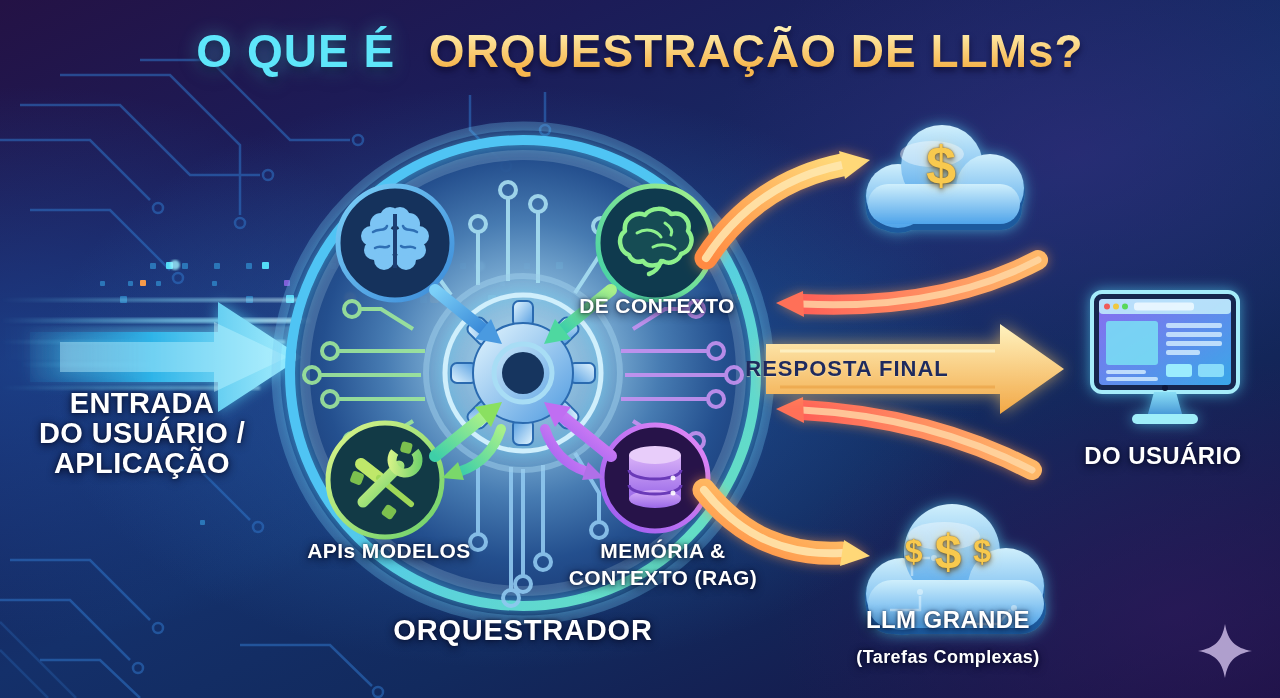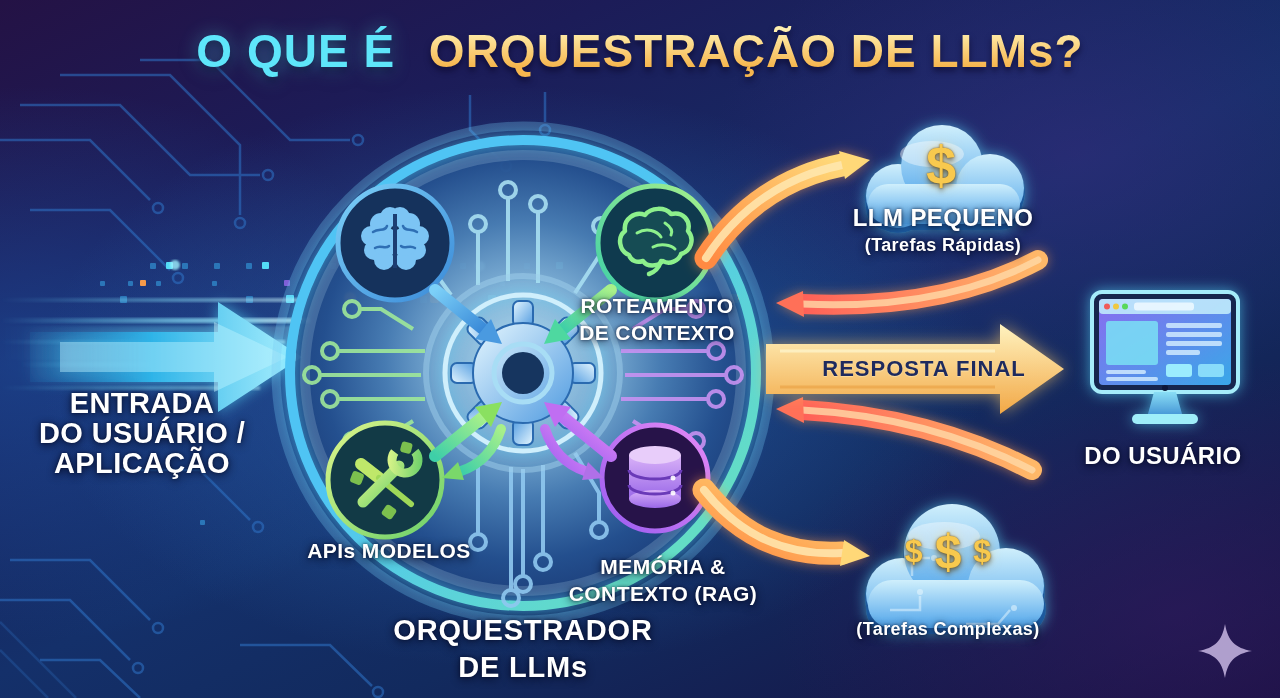--- a/index.html
+++ b/index.html
@@ -26,27 +26,27 @@
     filter:drop-shadow(0 4px 3px rgba(8,4,40,.65));
   }
   .title .part-cyan{color:#5ee6fa;text-shadow:0 0 18px rgba(94,230,250,.45);}
   .title .part-gold{
     background:linear-gradient(180deg,#ffefae 10%,#f6b64e 80%);
     -webkit-background-clip:text;background-clip:text;color:transparent;margin-left:20px;
   }
   .lbl-input{left:142px;top:388px;font-size:29px;line-height:30px;}
   .lbl-routing{left:657px;top:292px;font-size:21px;line-height:27px;}
   .lbl-tools{left:389px;top:537px;font-size:21px;line-height:27px;}
-  .lbl-memory{left:663px;top:537px;font-size:21px;line-height:27px;margin-top:16px;}
+  .lbl-memory{left:663px;top:537px;font-size:21px;line-height:27px;}
   .lbl-caption{left:523px;top:612px;font-size:29px;line-height:37px;letter-spacing:.8px;}
   .lbl-llm-small{left:943px;top:204px;font-size:24px;}
   .lbl-llm-small .sub{font-size:18px;font-weight:bold;margin-top:3px;}
   .lbl-llm-large{left:948px;top:606px;font-size:24px;}
   .lbl-llm-large .sub{font-size:18px;font-weight:bold;margin-top:13px;}
-  .lbl-response{left:924px;top:356px;font-size:22px;color:#1e2a5e;
+  .lbl-response{left:847px;top:356px;font-size:22px;color:#1e2a5e;
     text-shadow:0 1px 1px rgba(255,244,200,.5);letter-spacing:1px;}
   .lbl-ui{left:1163px;top:441px;font-size:24px;line-height:30px;}
   .dollar{
     position:absolute;transform:translateX(-50%);color:#f8c94e;font-weight:800;
     text-shadow:0 0 2px #7a5712,0 3px 5px rgba(50,30,0,.55),0 0 12px rgba(255,200,80,.5);
   }
   .dollar-small{left:941px;top:134px;font-size:54px;}
   .dollar-large{left:948px;top:524px;display:flex;align-items:center;gap:12px;}
   .dollar-large .d-side{font-size:32px;}
   .dollar-large .d-mid{font-size:48px;}
@@ -508,50 +508,45 @@
     <span class="part-gold">ORQUESTRAÇÃO DE LLMs?</span>
   </div>
 
   <div class="lbl lbl-input">
     <div>ENTRADA</div>
     <div>DO USUÁRIO /</div>
     <div>APLICAÇÃO</div>
   </div>
 
   <div class="lbl lbl-routing">
-    <div>ROTEAMENTO</div>
     <div>DE CONTEXTO</div>
   </div>
 
   <div class="lbl lbl-tools">
     <div>APIs MODELOS</div>
   </div>
 
   <div class="lbl lbl-memory">
     <div>MEMÓRIA &amp;</div>
     <div>CONTEXTO (RAG)</div>
   </div>
 
   <div class="lbl lbl-caption">
     <div>ORQUESTRADOR</div>
-    <div>DE LLMs</div>
   </div>
 
   <div class="dollar dollar-small">$</div>
-  <div class="lbl lbl-llm-small">
-    <div>LLM PEQUENO</div>
-    <div class="sub">(Tarefas Rápidas)</div>
-  </div>
 
   <div class="dollar dollar-large">
     <span class="d-side">$</span>
     <span class="d-mid">$</span>
     <span class="d-side">$</span>
   </div>
   <div class="lbl lbl-llm-large">
+    <div>LLM GRANDE</div>
     <div class="sub">(Tarefas Complexas)</div>
   </div>
 
   <div class="lbl lbl-response">RESPOSTA FINAL</div>
 
   <div class="lbl lbl-ui">
     <div>DO USUÁRIO</div>
   </div>
 </div>
 

